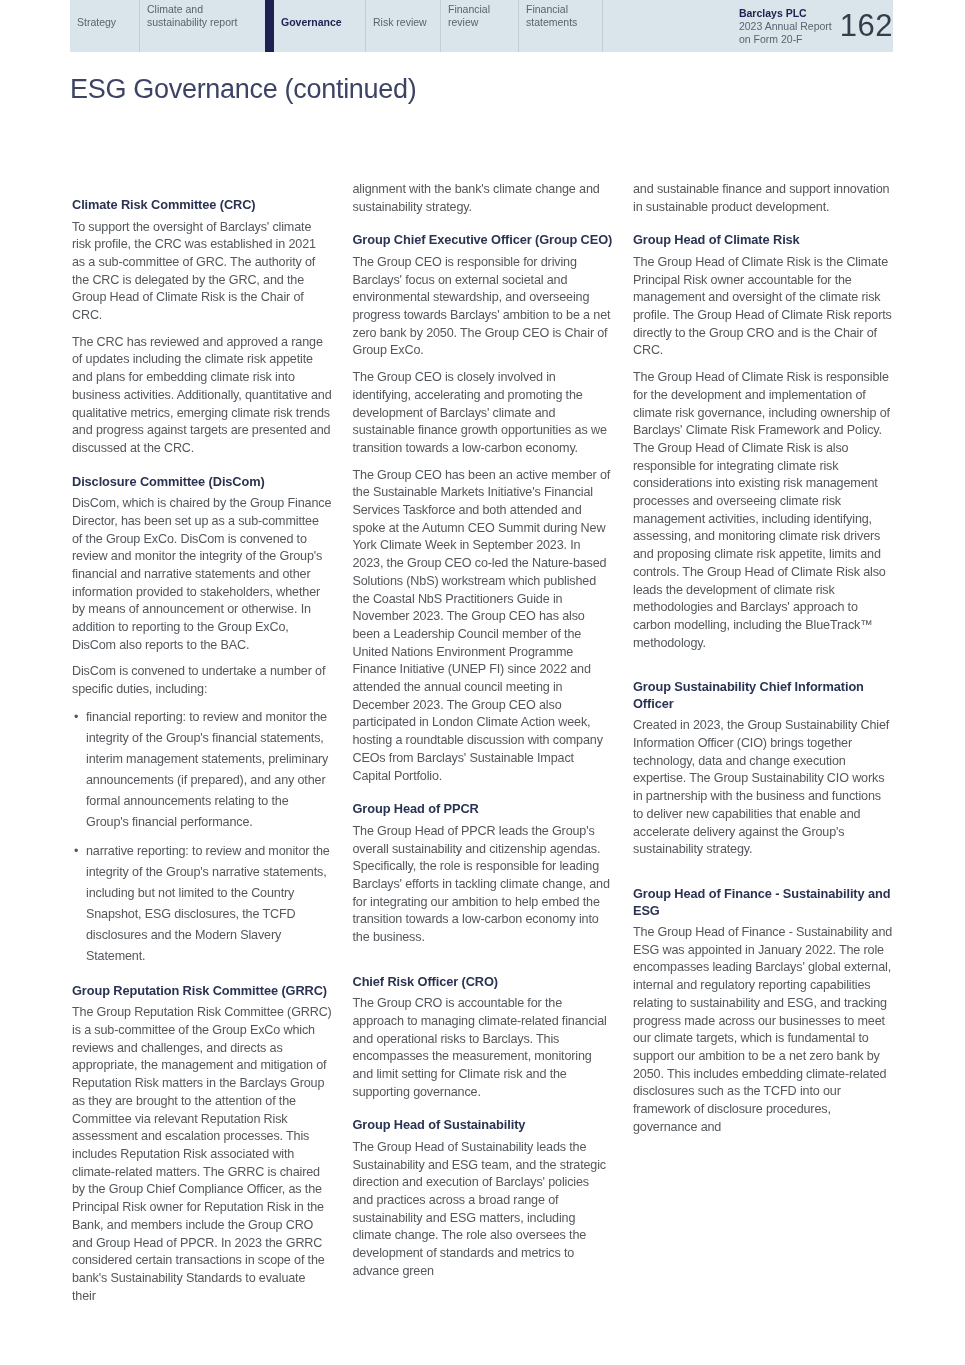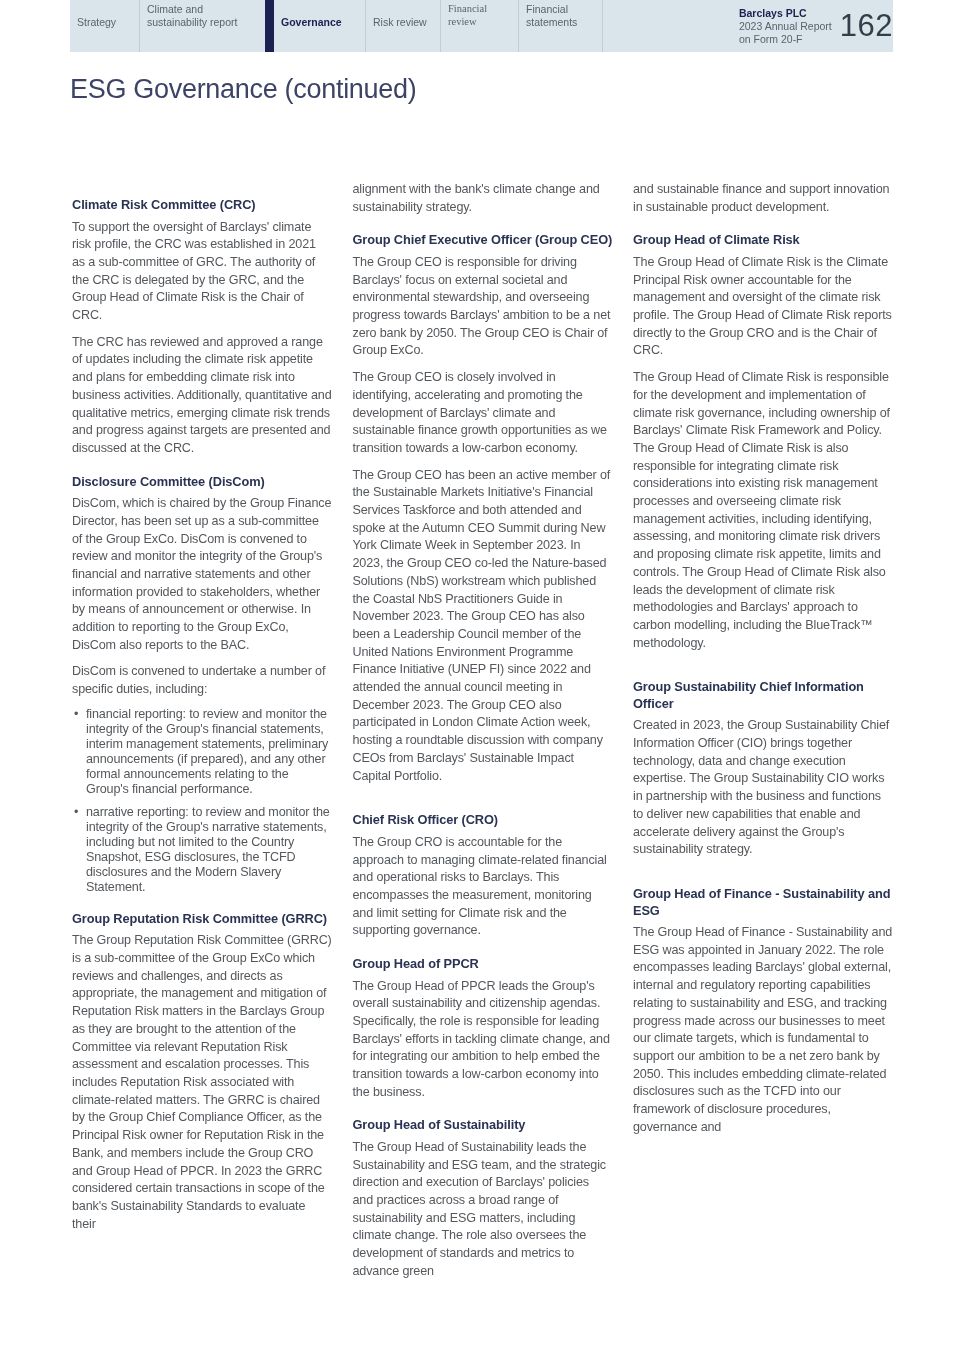--- a/index.html
+++ b/index.html
@@ -27,21 +27,21 @@
     display:flex;align-items:flex-end;
     padding:5px 6px 24px 7px;
     font-size:10.5px;line-height:12.5px;color:var(--tab-text);
     cursor:pointer;
   }
   .tab.sep{border-left:1px solid var(--separator);}
   .tab-strategy{width:69px;}
   .tab-climate{width:126px;}
   .tab-governance{width:79px;font-weight:bold;color:var(--navy);}
   .tab-risk{width:75px;margin-left:12px;}
-  .tab-finreview{width:78px;font-family:Liberation Serif, serif;}
+  .tab-finreview{width:78px;}
   .tab-finstatements{width:84px;}
   .active-bar{width:9px;background:var(--navy);}
   .band-spacer{flex:1;border-left:1px solid var(--separator);}
   .meta{
     display:flex;flex-direction:column;justify-content:center;
     font-size:10.5px;line-height:13px;color:var(--tab-text);
     padding-right:8px;min-width:96px;
   }
   .meta .brand{font-weight:bold;color:var(--navy);}
   .pagenum{
@@ -70,21 +70,21 @@
     margin:16px 0 5px;
     font-size:12.8px;line-height:16.5px;letter-spacing:-0.1px;
     color:var(--heading);font-weight:bold;
   }
   .sec h3 + p{margin-top:1px;}
   .sec:first-child > p:first-child{margin-top:0;}
   .sec.gap-lg h3{margin-top:27px;}
   ul.bullets{list-style:none;margin:2px 0 0;padding:0;}
   ul.bullets li{
     position:relative;padding-left:14px;margin-top:8px;
-    font-size:12.6px;line-height:15px;letter-spacing:-0.15px;
+    font-size:12.6px;line-height:21px;letter-spacing:-0.15px;
     color:var(--body-text);
   }
   ul.bullets li::before{
     content:"\2022";position:absolute;left:2px;top:0;
     color:var(--body-text);
   }
 </style>
 </head>
 <body>
 
@@ -145,27 +145,27 @@
   <div class="col">
     <section class="sec">
       <p>alignment with the bank's climate change and sustainability strategy.</p>
     </section>
     <section class="sec">
       <h3>Group Chief Executive Officer (Group CEO)</h3>
       <p>The Group CEO is responsible for driving Barclays' focus on external societal and environmental stewardship, and overseeing progress towards Barclays' ambition to be a net zero bank by 2050. The Group CEO is Chair of Group ExCo.</p>
       <p>The Group CEO is closely involved in identifying, accelerating and promoting the development of Barclays' climate and sustainable finance growth opportunities as we transition towards a low-carbon economy.</p>
       <p>The Group CEO has been an active member of the Sustainable Markets Initiative's Financial Services Taskforce and both attended and spoke at the Autumn CEO Summit during New York Climate Week in September 2023. In 2023, the Group CEO co-led the Nature-based Solutions (NbS) workstream which published the Coastal NbS Practitioners Guide in November 2023. The Group CEO has also been a Leadership Council member of the United Nations Environment Programme Finance Initiative (UNEP FI) since 2022 and attended the annual council meeting in December 2023. The Group CEO also participated in London Climate Action week, hosting a roundtable discussion with company CEOs from Barclays' Sustainable Impact Capital Portfolio.</p>
     </section>
+    <section class="sec">
+      <h3>Group Head of PPCR</h3>
+      <p>The Group Head of PPCR leads the Group's overall sustainability and citizenship agendas. Specifically, the role is responsible for leading Barclays' efforts in tackling climate change, and for integrating our ambition to help embed the transition towards a low-carbon economy into the business.</p>
+    </section>
     <section class="sec gap-lg">
       <h3>Chief Risk Officer (CRO)</h3>
       <p>The Group CRO is accountable for the approach to managing climate-related financial and operational risks to Barclays. This encompasses the measurement, monitoring and limit setting for Climate risk and the supporting governance.</p>
-    </section>
-    <section class="sec">
-      <h3>Group Head of PPCR</h3>
-      <p>The Group Head of PPCR leads the Group's overall sustainability and citizenship agendas. Specifically, the role is responsible for leading Barclays' efforts in tackling climate change, and for integrating our ambition to help embed the transition towards a low-carbon economy into the business.</p>
     </section>
     <section class="sec">
       <h3>Group Head of Sustainability</h3>
       <p>The Group Head of Sustainability leads the Sustainability and ESG team, and the strategic direction and execution of Barclays' policies and practices across a broad range of sustainability and ESG matters, including climate change. The role also oversees the development of standards and metrics to advance green</p>
     </section>
   </div>
 
   <div class="col">
     <section class="sec">
       <p>and sustainable finance and support innovation in sustainable product development.</p>

